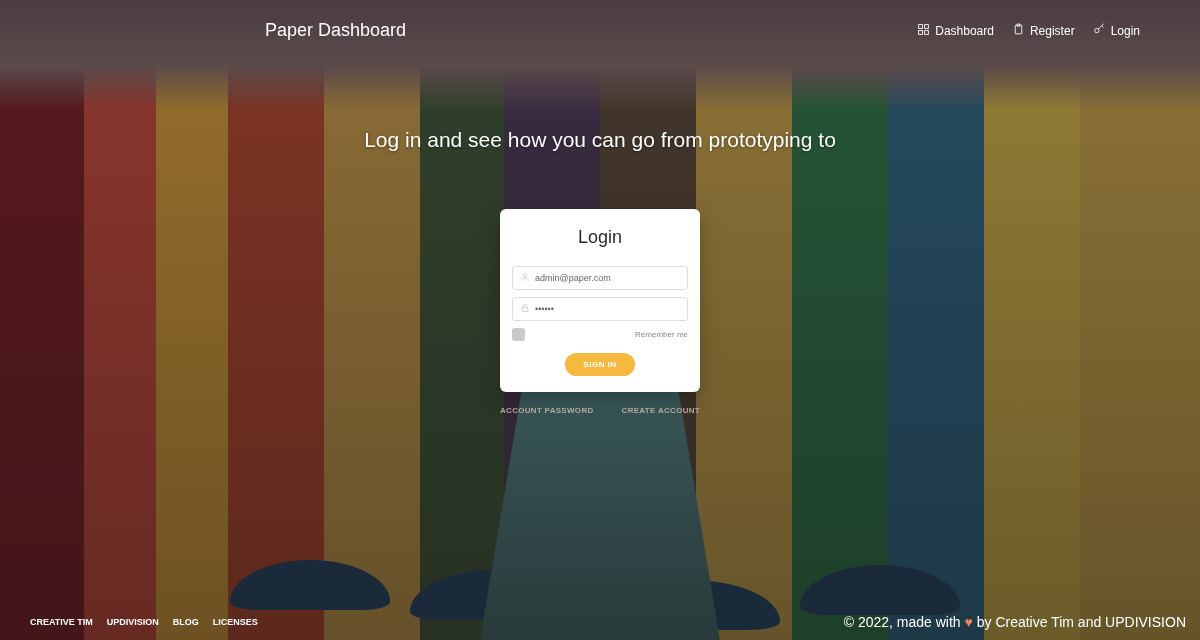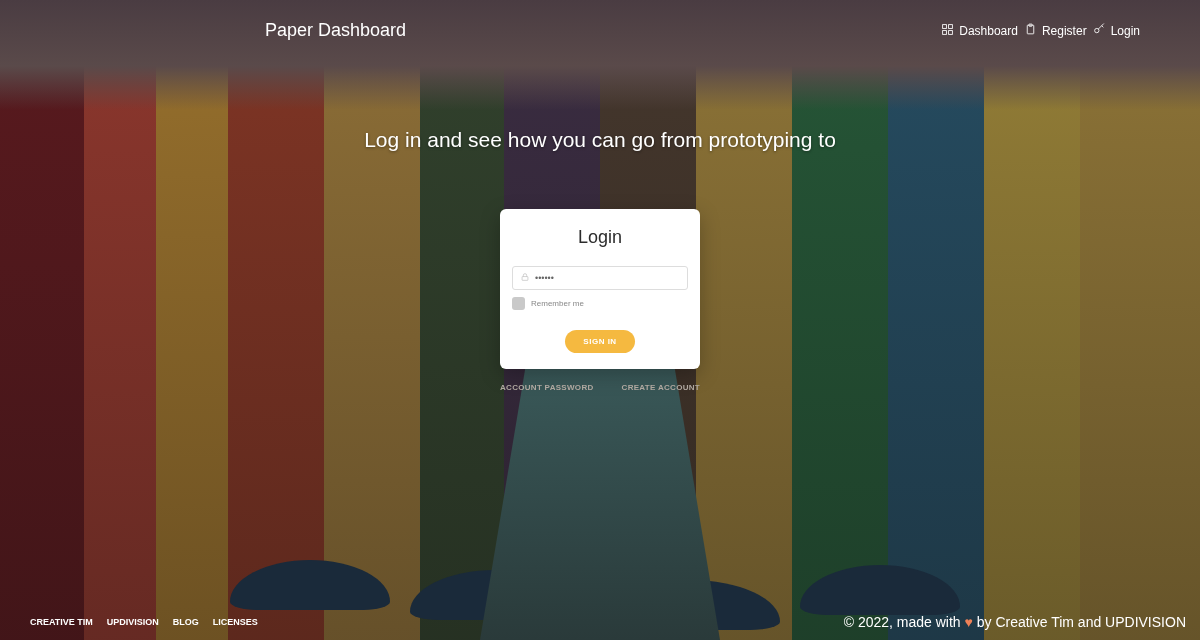--- a/index.html
+++ b/index.html
@@ -47,21 +47,21 @@
 .b3{left:600px;width:180px;bottom:10px}
 .b4{left:800px;width:160px;bottom:25px}
 
 .navbar {
   position: relative; z-index: 2;
   display: flex; justify-content: space-between; align-items: center;
   padding: 20px 60px 0 265px;
   color: #fff;
 }
 .brand { font-size: 18px; font-weight: 500; }
-.nav-right { display: flex; gap: 6px; align-items: center; font-size: 12px; justify-content: flex-end; }
+.nav-right { display: flex; gap: 18px; align-items: center; font-size: 12px; justify-content: flex-end; }
 .nav-item { display: flex; align-items: center; gap: 5px; cursor: pointer; }
 .nav-item svg { width: 13px; height: 13px; fill: none; stroke: #fff; stroke-width: 1.6; }
 
 .hero {
   position: relative; z-index: 2;
   text-align: center; color: #fff;
   margin-top: 85px;
   font-size: 21px; font-weight: 400; line-height: 1.35;
   text-shadow: 0 1px 3px rgba(0,0,0,0.4);
 }
@@ -80,21 +80,21 @@
   border: 1px solid #ddd; border-radius: 3px;
   padding: 5px 7px; margin-bottom: 7px;
   font-size: 9px; color: #999;
 }
 .input-group svg { width: 10px; height: 10px; stroke: #bbb; fill: none; stroke-width: 1.6; margin-right: 5px; flex-shrink: 0; }
 .input-group input {
   border: none; outline: none; flex: 1;
   font-size: 9px; color: #666; background: transparent;
   font-family: inherit;
 }
-.remember { display: flex; align-items: center; gap: 6px; font-size: 8px; color: #888; margin: 4px 0 20px; }
+.remember { display: flex; align-items: center; gap: 6px; font-size: 8px; color: #888; margin: 4px 0 12px; justify-content: space-between; }
 .checkbox {
   width: 13px; height: 13px; border-radius: 3px;
   background: #c9c9c9; cursor: pointer;
 }
 .signin-btn {
   background: #f5b940; color: #fff; border: none;
   padding: 7px 18px; border-radius: 15px;
   font-size: 8px; font-weight: 700; letter-spacing: 0.5px;
   cursor: pointer;
 }
@@ -159,20 +159,27 @@
   </div>
 </div>
 
 <div class="hero">
   <div>Log in and see how you can go from prototyping to</div>
 </div>
 
 <div class="card">
   <div class="card-title">Login</div>
 
+  <div class="input-group">
+    <span><svg viewBox="0 0 24 24">
+          <circle cx="12" cy="8" r="4"></circle>
+          <path d="M4 21c0-4 4-6 8-6s8 2 8 6"></path>
+        </svg></span>
+    <input type="text" value="admin@paper.com" style="">
+  </div>
 
   <div class="input-group">
     <span><svg viewBox="0 0 24 24">
           <rect x="5" y="11" width="14" height="9" rx="1"></rect>
           <path d="M8 11V8a4 4 0 0 1 8 0v3"></path>
         </svg></span>
     <input type="password" value="••••••" style="">
   </div>
 
   <div class="remember">

